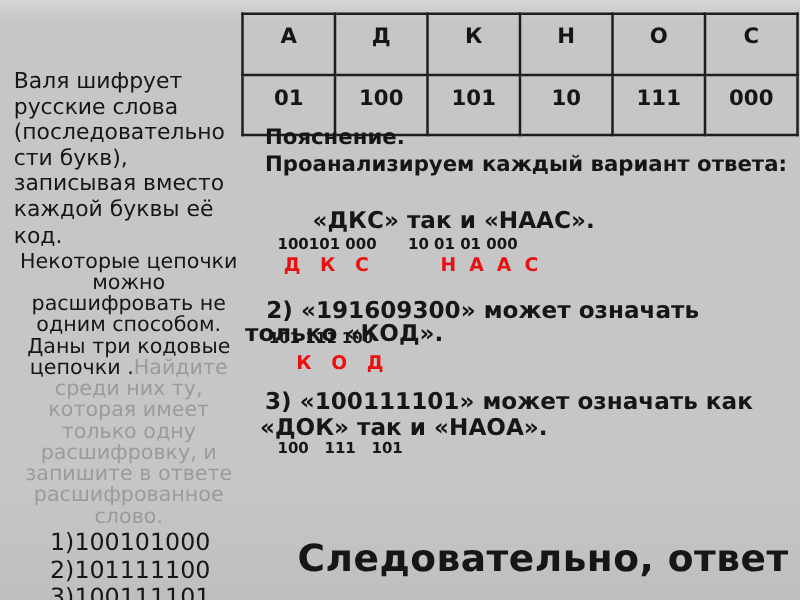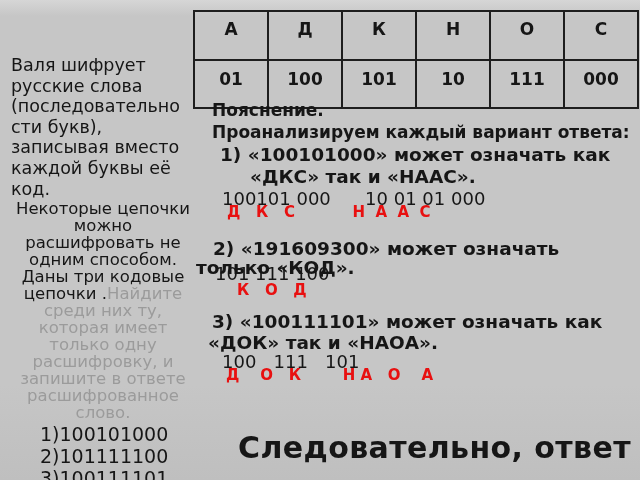--- a/index.html
+++ b/index.html
@@ -19,21 +19,21 @@
   }
   table.codes th{height:40px; padding-top:7px;}
   table.codes td{height:38px; padding-top:8px;}
   .para1{left:11px; top:55px; width:192px; font-size:17.5px; line-height:20.6px; white-space:pre-line;}
   .para2{left:0; top:200px; width:206px; font-size:16.5px; line-height:17px; text-align:center; white-space:pre-line;}
   .muted{color:var(--muted);}
   .options{left:40px; top:423px; font-size:19px; line-height:22px; white-space:pre-line;}
   .bold{font-weight:bold; white-space:nowrap;}
   .h{font-size:17px;text-align:right;}
   .item{font-size:18.5px;}
-  .codeline{font-weight:normal; font-size:18px; white-space:pre;}
+  .codeline{font-weight:bold; font-size:12px; white-space:pre;}
   .redline{font-weight:bold; font-size:15px; white-space:pre; color:var(--red);}
   .conclusion{left:238px; top:430px; font-weight:bold; font-size:30px; white-space:nowrap; letter-spacing:0.4px;}
 </style>
 </head>
 <body>
 
 <div class="slide">
 
   <table class="codes abs" style="left:193px; top:10px;">
     <tbody>
@@ -78,30 +78,28 @@
 каждой буквы её
 код.</div>
 
   <div class="abs options">1)100101000
 2)101111100
 3)100111101</div>
 
   <div class="abs bold h" style="left:212px; top:100px;">Пояснение.</div>
   <div class="abs bold h" style="left:212px; top:122px;">Проанализируем каждый вариант ответа:</div>
 
-  <div class="abs bold item" style="left:220px; top:144px;">1)  «100101000» может означать как</div>
   <div class="abs bold item" style="left:250px; top:166px;">«ДКС» так и «НААС».</div>
   <div class="abs codeline" style="left:222px; top:188px;">100101 000      10 01 01 000</div>
   <div class="abs redline" style="left:227px; top:203px;">Д   К   С           Н  А  А  С</div>
 
   <div class="abs bold item" style="left:213px; top:238px;">2) «191609300» может означать</div>
   <div class="abs bold item" style="left:196px; top:257px;">только «КОД».</div>
   <div class="abs codeline" style="left:215px; top:263px;">101 111 100</div>
   <div class="abs redline" style="left:237px; top:281px;">К   О   Д</div>
 
   <div class="abs bold item" style="left:212px; top:311px;">3) «100111101» может означать как</div>
   <div class="abs bold item" style="left:208px; top:332px;">«ДОК» так и «НАОА».</div>
   <div class="abs codeline" style="left:222px; top:351px;">100   111   101</div>
-  <div class="abs redline" style="left:226px; top:366px;">Д    О   К        Н А   О    А</div>
 
   <div class="abs conclusion">Следовательно, ответ «К</div>
 
 </div>
 
 </body></html>

